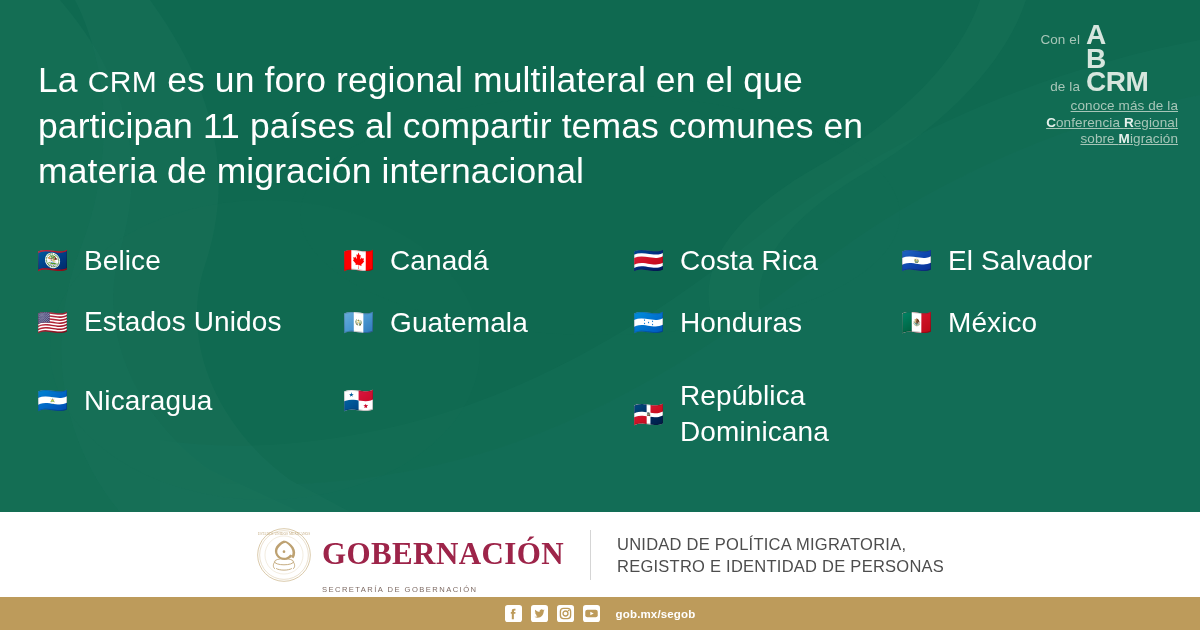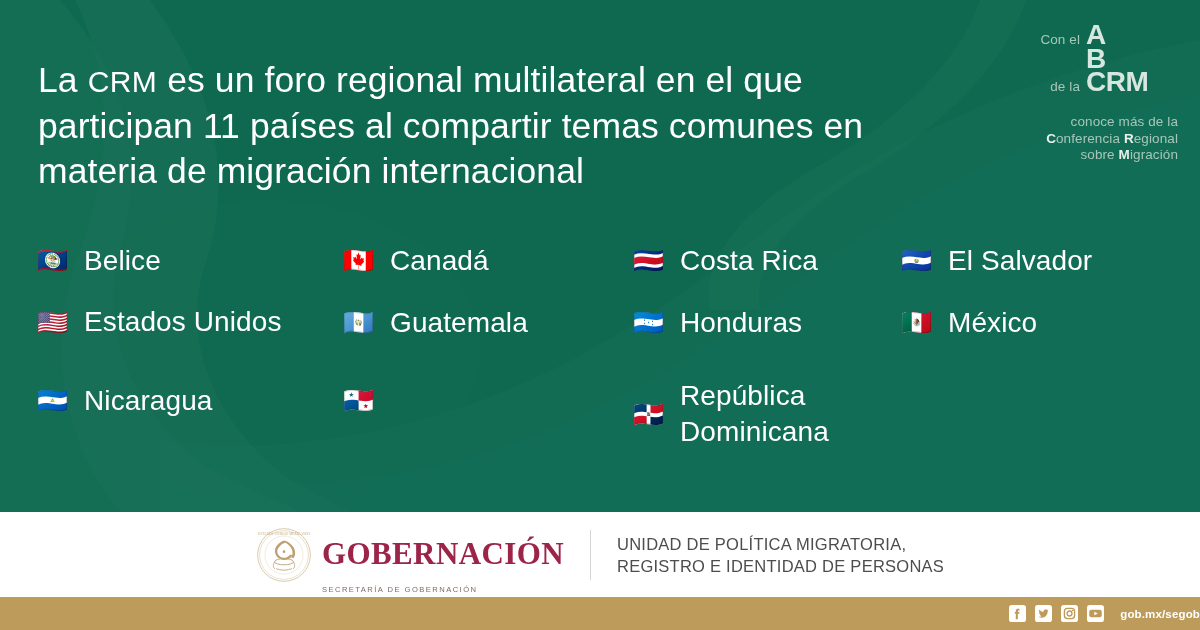--- a/index.html
+++ b/index.html
@@ -87,25 +87,26 @@
     line-height: 25px;
     letter-spacing: -0.5px;
   }
   .abc-stack {
     width: 92px;
     text-align: left;
   }
   .abc-r1 { margin-bottom: -2px; }
   .abc-r2 { margin-bottom: -2px; }
   .abc-tail {
-    margin-top: 19px;
+    margin-top: 3px;
     color: #a7c6b8;
     font-size: 13.5px;
     line-height: 16.5px;
     letter-spacing: 0.1px;
+    text-decoration: underline;
   }
   .abc-tail b {
     color: #e7f1ec;
     font-weight: 700;
   }
 
   
   .countries {
     position: absolute;
     left: 34px;
@@ -214,21 +215,21 @@
   
   .goldbar {
     position: absolute;
     left: 0;
     top: 597px;
     width: 1200px;
     height: 33px;
     background: #bd9b5b;
     display: flex;
     align-items: center;
-    justify-content: flex-end;
+    justify-content: center;
     gap: 9px;
   }
   .sicon {
     width: 17px;
     height: 17px;
     flex: 0 0 auto;
     display: block;
   }
   .gobmx {
     color: #ffffff;

